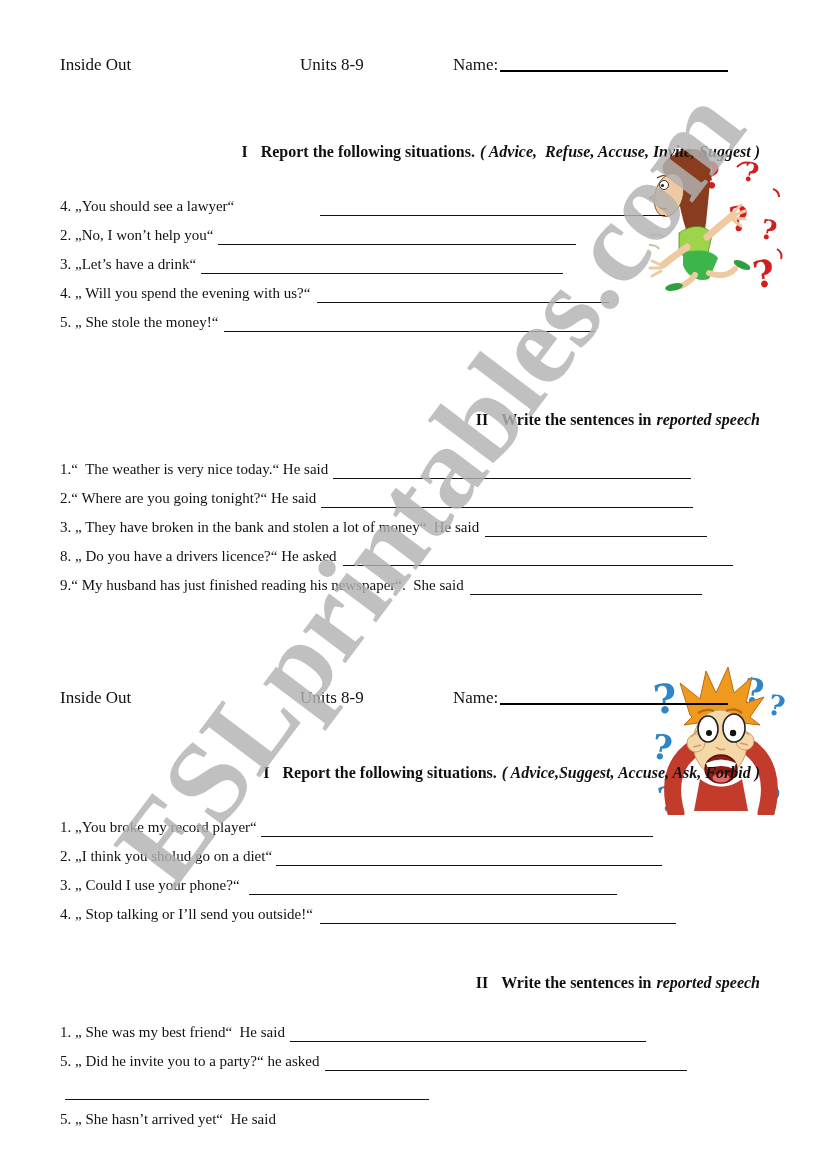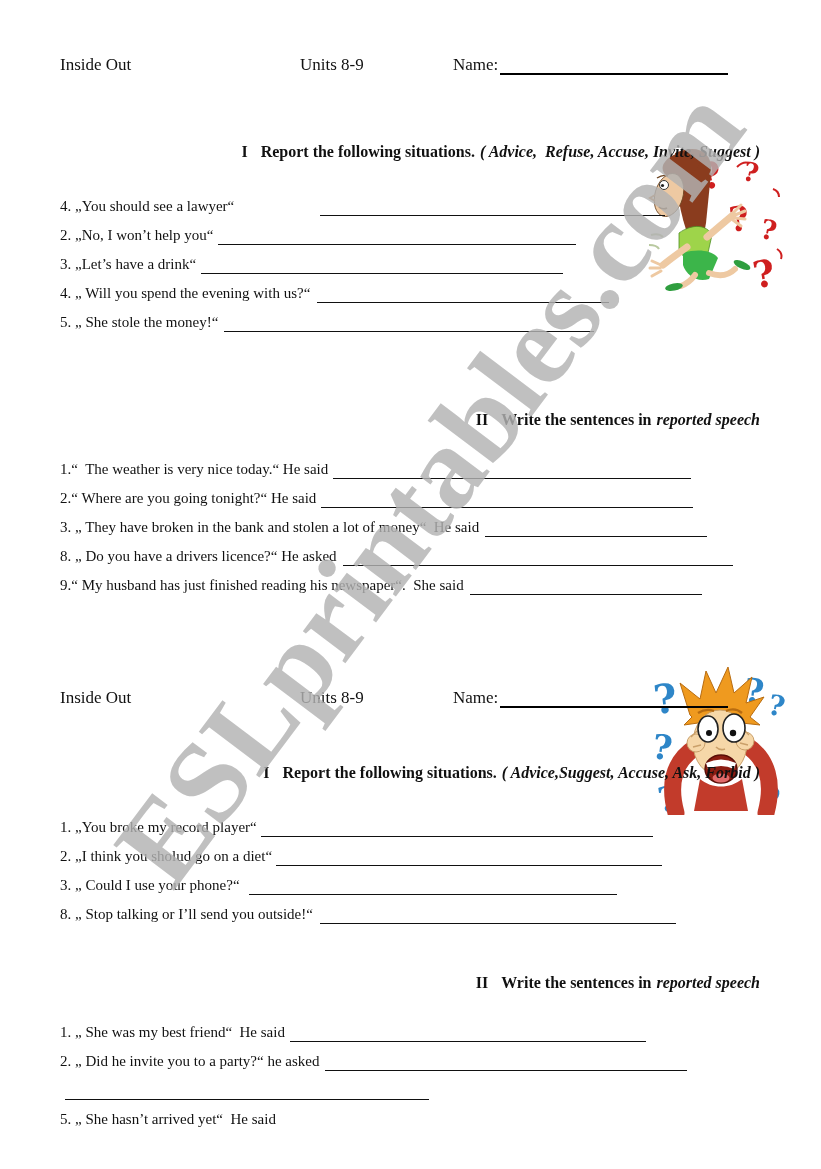--- a/index.html
+++ b/index.html
@@ -4,21 +4,21 @@
 <style>
   html,body{margin:0;padding:0;background:#ffffff;}
   .page{position:relative;width:821px;height:1169px;background:#ffffff;overflow:hidden;
         font-family:"Liberation Serif",serif;color:#111;}
   .content{position:absolute;left:60px;top:55px;width:700px;z-index:2;}
 
   
   .hdr{display:flex;align-items:flex-end;font-weight:normal;font-size:17px;margin:0;}
   .hdr .course{width:240px;}
   .hdr .units{width:153px;}
-  .name-wrap{display:flex;align-items:flex-end;}
+  .name-wrap{display:flex;align-items:flex-start;}
   .name-line{display:inline-block;width:228px;border-bottom:2px solid #000;height:15px;margin-left:2px;}
 
   
   .sec-head{font-size:16px;margin:0;white-space:pre;text-align:right;}
   .sec-head .num{font-weight:bold;margin-right:13px;}
   .sec-head .sec-title{font-weight:bold;}
   .sec-head .sec-hint{font-weight:bold;font-style:italic;margin-left:5px;}
 
   .list{margin:0;}
   .item{display:flex;align-items:flex-end;height:29px;}
@@ -208,35 +208,35 @@
         </div>
       <div class="item">
           <span class="q">2. „I think you sholud go on a diet“</span>
           <span class="blank" style="margin-left:4px;width:386px;"></span>
         </div>
       <div class="item">
           <span class="q">3. „ Could I use your phone?“</span>
           <span class="blank" style="margin-left:9px;width:368px;"></span>
         </div>
       <div class="item">
-          <span class="q">8. „ Stop talking or I’ll send you outside!“</span>
+          <span class="q">4. „ Stop talking or I’ll send you outside!“</span>
           <span class="blank" style="margin-left:7px;width:356px;"></span>
         </div>
     </div>
 
     <div class="sec-head m-sec2b">
       <span class="num">II</span><span class="sec-title">Write the sentences in</span><span class="sec-hint">reported speech</span>
     </div>
     <div class="list m-list2">
       <div class="item">
           <span class="q">1. „ She was my best friend“  He said</span>
           <span class="blank" style="margin-left:5px;width:356px;"></span>
         </div>
       <div class="item">
-          <span class="q">2. „ Did he invite you to a party?“ he asked</span>
+          <span class="q">5. „ Did he invite you to a party?“ he asked</span>
           <span class="blank" style="margin-left:5px;width:362px;"></span>
         </div>
       <div class="item">
           <span class="blank" style="margin-left:5px;width:364px;"></span>
         </div>
       <div class="item">
           <span class="q">5. „ She hasn’t arrived yet“  He said</span>
         </div>
     </div>
 

